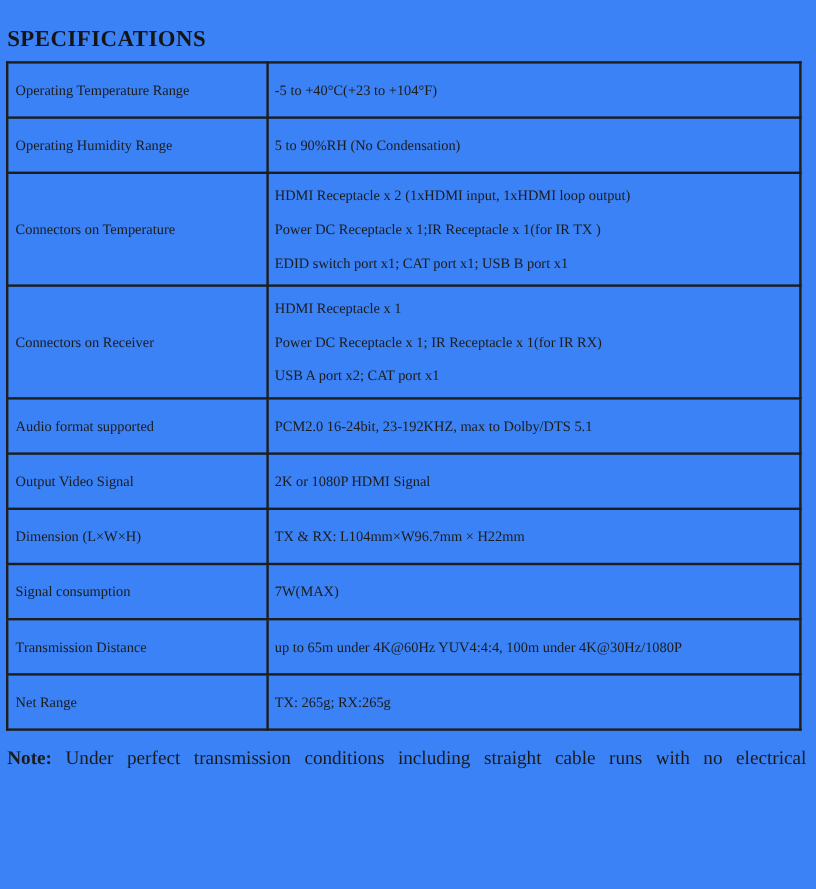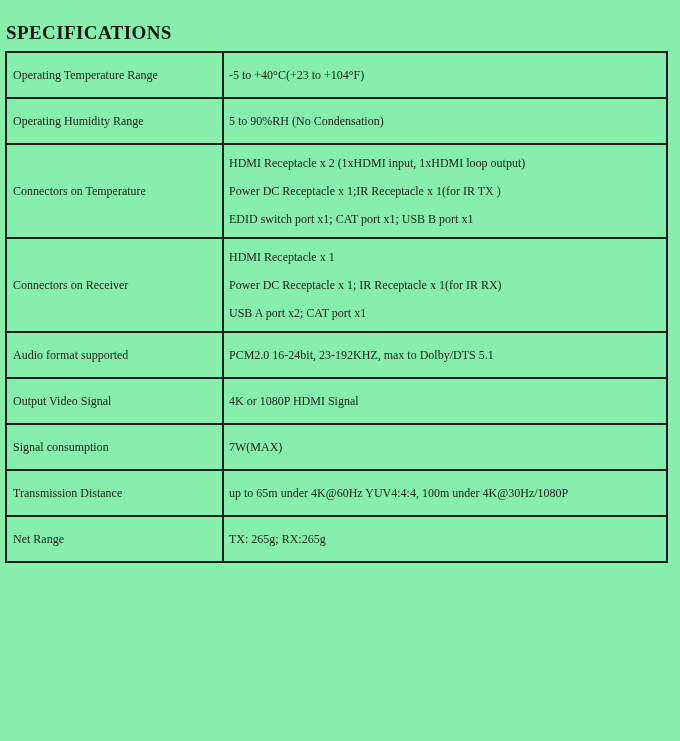--- a/index.html
+++ b/index.html
@@ -4,21 +4,21 @@
 <style>
   html, body {
     margin: 0;
     padding: 0;
     background: #ffffff;
   }
   .page {
     position: relative;
     width: 680px;
     height: 741px;
-    background: #86efac;
+    background: #3b82f6;
     font-family: "Liberation Serif", "DejaVu Serif", serif;
     color: #1a1a1a;
     overflow: hidden;
     box-sizing: border-box;
     padding: 22px 6px 0 5px;
   }
   .page-title {
     font-size: 19px;
     font-weight: bold;
     letter-spacing: 0.4px;
@@ -106,21 +106,27 @@
         </tr>
         <tr>
           <td class="label-cell">Audio format supported</td>
           <td class="value-cell">
             <div class="value-line">PCM2.0 16-24bit, 23-192KHZ, max to Dolby/DTS 5.1</div>
           </td>
         </tr>
         <tr>
           <td class="label-cell">Output Video Signal</td>
           <td class="value-cell">
-            <div class="value-line">4K or 1080P HDMI Signal</div>
+            <div class="value-line">2K or 1080P HDMI Signal</div>
+          </td>
+        </tr>
+        <tr>
+          <td class="label-cell">Dimension (L×W×H)</td>
+          <td class="value-cell">
+            <div class="value-line">TX &amp; RX: L104mm×W96.7mm × H22mm</div>
           </td>
         </tr>
         <tr>
           <td class="label-cell">Signal consumption</td>
           <td class="value-cell">
             <div class="value-line">7W(MAX)</div>
           </td>
         </tr>
         <tr>
           <td class="label-cell">Transmission Distance</td>
@@ -130,14 +136,20 @@
         </tr>
         <tr>
           <td class="label-cell">Net Range</td>
           <td class="value-cell">
             <div class="value-line">TX: 265g; RX:265g</div>
           </td>
         </tr>
       </tbody>
   </table>
 
+  <div class="note-block">
+    <div class="note-line-justified">
+      <span class="note-bold">Note:</span><span> Under perfect transmission conditions including straight cable runs with no electrical</span>
+    </div>
+
+  </div>
 
 </div>
 
 </body></html>

